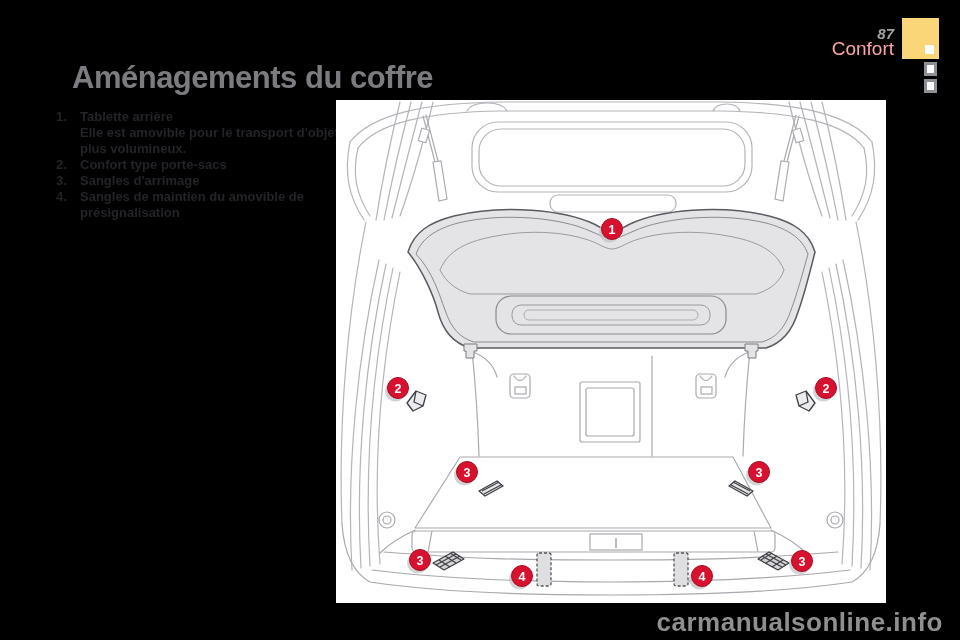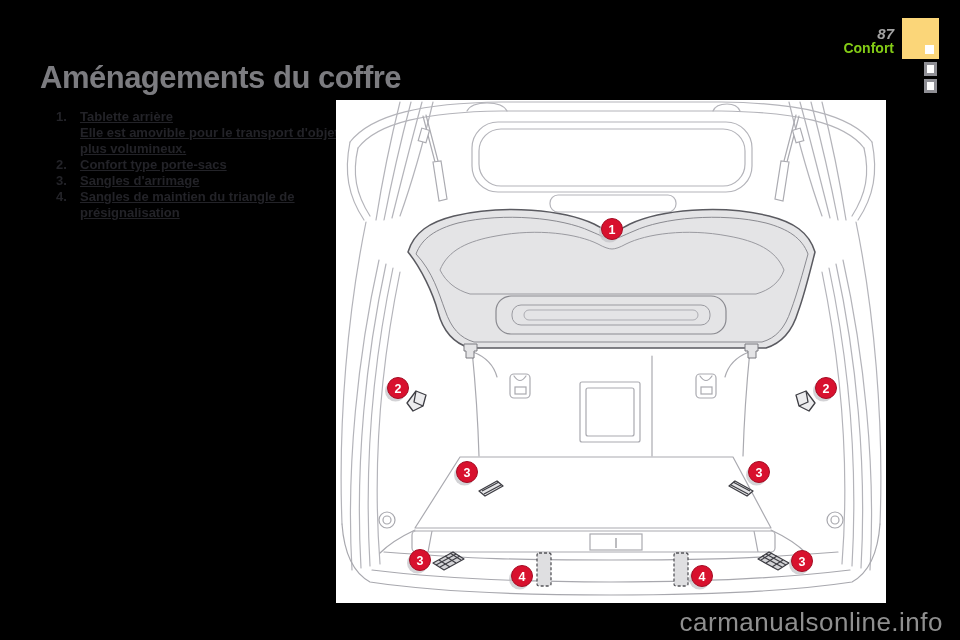--- a/index.html
+++ b/index.html
@@ -1,49 +1,49 @@
 <!DOCTYPE html>
 <html><head>
 <meta charset="utf-8">
 <style>
   html,body{margin:0;padding:0;background:#000;}
   .page{position:relative;width:960px;height:640px;background:#000;overflow:hidden;
         font-family:"Liberation Sans",sans-serif;}
 
   
-  .title{position:absolute;left:40px;top:60px;font-size:31px;font-weight:700;
+  .title{position:absolute;left:72px;top:60px;font-size:31px;font-weight:700;
          letter-spacing:-0.5px;color:#7c7c80;margin:0;}
 
   
   .legend{position:absolute;left:56px;top:109px;width:300px;list-style:none;margin:0;padding:0;
           color:#232328;font-size:13px;line-height:16px;font-weight:700;}
   .legend li{display:flex;margin:0;}
   .legend .num{width:24px;flex:0 0 24px;}
-  .legend .body{width:284px;text-decoration:underline;}
+  .legend .body{width:284px;}
   .legend .desc:empty{display:none;}
 
   
   .corner{position:absolute;right:66px;top:26px;text-align:right;}
   .pageno{font-size:15px;font-weight:700;font-style:italic;color:#a3a3a3;line-height:15px;}
-  .section{font-size:14px;font-weight:700;color:#84cc16;line-height:15px;}
+  .section{font-size:19px;font-weight:400;color:#fca5a5;line-height:15px;}
 
   
   .tab-active{position:absolute;left:902px;top:18px;width:37px;height:41px;background:#fbd679;}
   .tab-active .dot{position:absolute;left:23px;top:27px;width:9px;height:9px;background:#fff;}
   .tab{position:absolute;left:924px;width:13px;height:14px;background:#fff;
        border:3px solid #8e8e94;box-sizing:border-box;}
   .tab.t1{top:62px;} .tab.t2{top:79px;}
 
   
   .diagram{position:absolute;left:336px;top:100px;width:550px;height:503px;background:#fff;}
   .diagram svg{display:block;}
   svg text{font-family:"Liberation Sans",sans-serif;font-weight:700;}
 
   
-  .watermark{position:absolute;right:17px;bottom:2px;font-size:26px;font-weight:400;
+  .watermark{position:absolute;right:17px;bottom:2px;font-size:26px;font-weight:700;
              color:#8f8f8f;letter-spacing:0.5px;}
 </style>
 </head>
 <body>
 
 <div class="page">
 
   <h1 class="title">Aménagements du coffre</h1>
 
   <ol class="legend">
@@ -57,21 +57,21 @@
     <li>
       <span class="num">2.</span>
       <span class="body"><span>Confort type porte-sacs</span></span>
     </li>
     <li>
       <span class="num">3.</span>
       <span class="body"><span>Sangles d'arrimage</span></span>
     </li>
     <li>
       <span class="num">4.</span>
-      <span class="body"><span>Sangles de maintien du triangle de présignalisation</span></span>
+      <span class="body"><span>Sangles de maintien du amovible de présignalisation</span></span>
     </li>
   </ol>
 
   <div class="corner">
     <div class="pageno">87</div>
     <div class="section">Confort</div>
   </div>
 
   <div class="tab-active">
       <span class="dot"></span>

